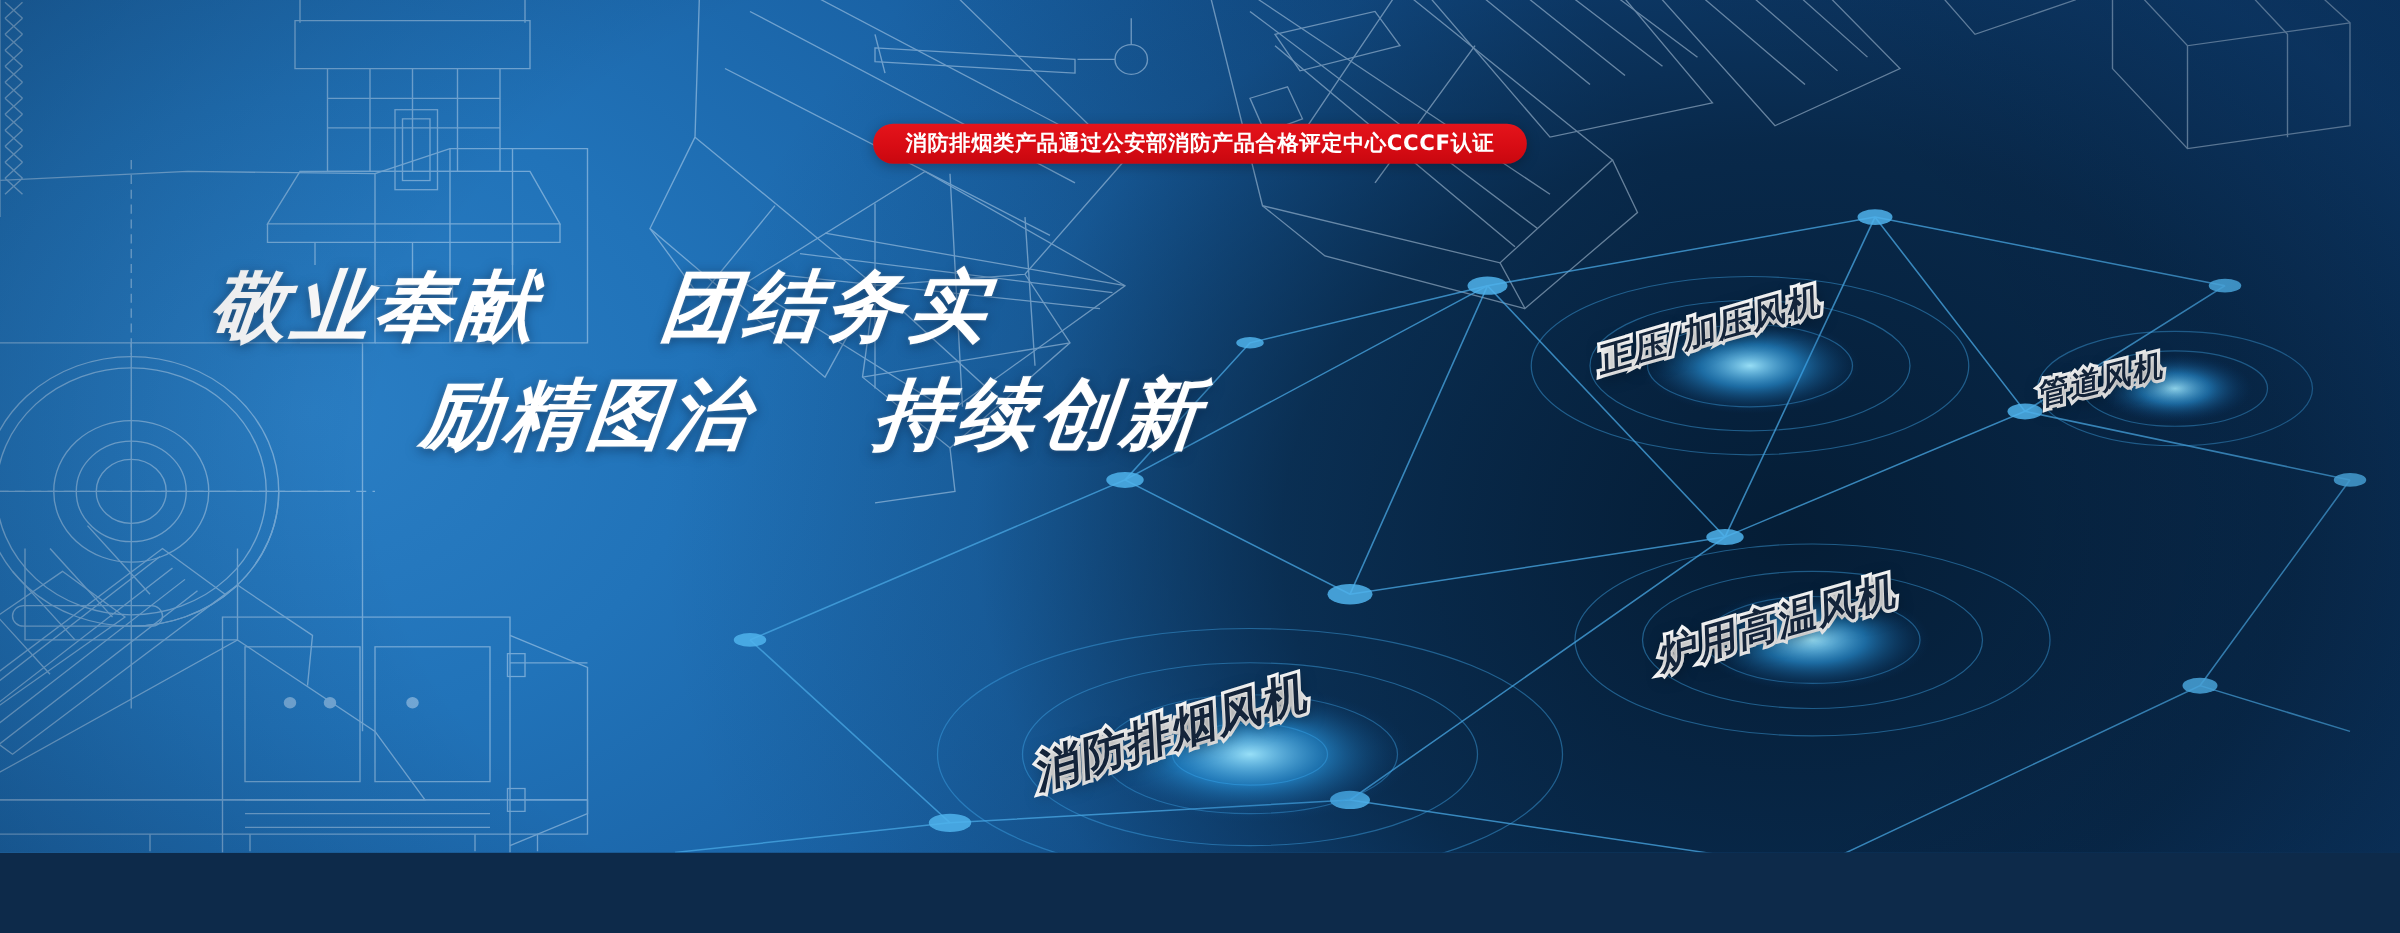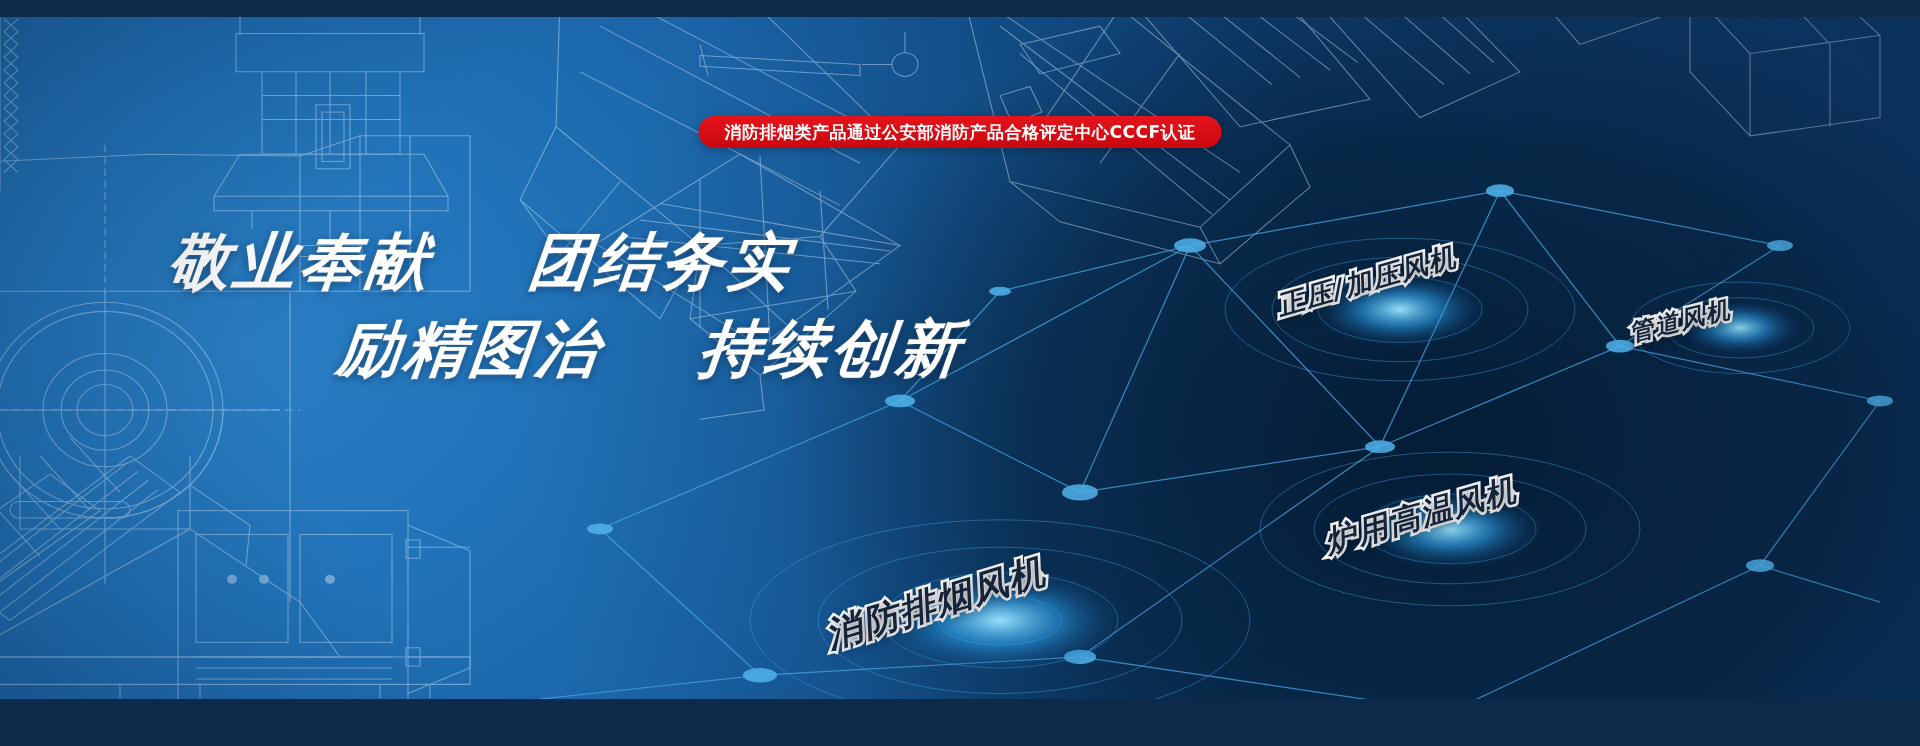--- a/index.html
+++ b/index.html
@@ -9,21 +9,20 @@
     background:#0d2a4a;
   }
   #stage {
     position:relative;
     width:1920px; height:682px;
     overflow:hidden;
     background:
       radial-gradient(ellipse 900px 700px at 1430px 430px, rgba(4,26,48,0.92) 0%, rgba(6,32,58,0.72) 45%, rgba(10,45,78,0.18) 72%, rgba(0,0,0,0) 100%),
       radial-gradient(ellipse 1100px 900px at 250px 330px, #2a7ec4 0%, #2173b9 28%, #1a63a6 55%, #13508c 78%, #0e3f74 100%),
       linear-gradient(105deg, #2d84cc 0%, #2274ba 22%, #1b63a4 42%, #13507f 62%, #0b3154 80%, #07223d 100%);
-    margin-top: 17px;
   }
 
   
   .blueprint {
     position:absolute; inset:0;
     opacity:0.55;
     pointer-events:none;
   }
   .bp-svg { width:100%; height:100%; display:block; }
 

